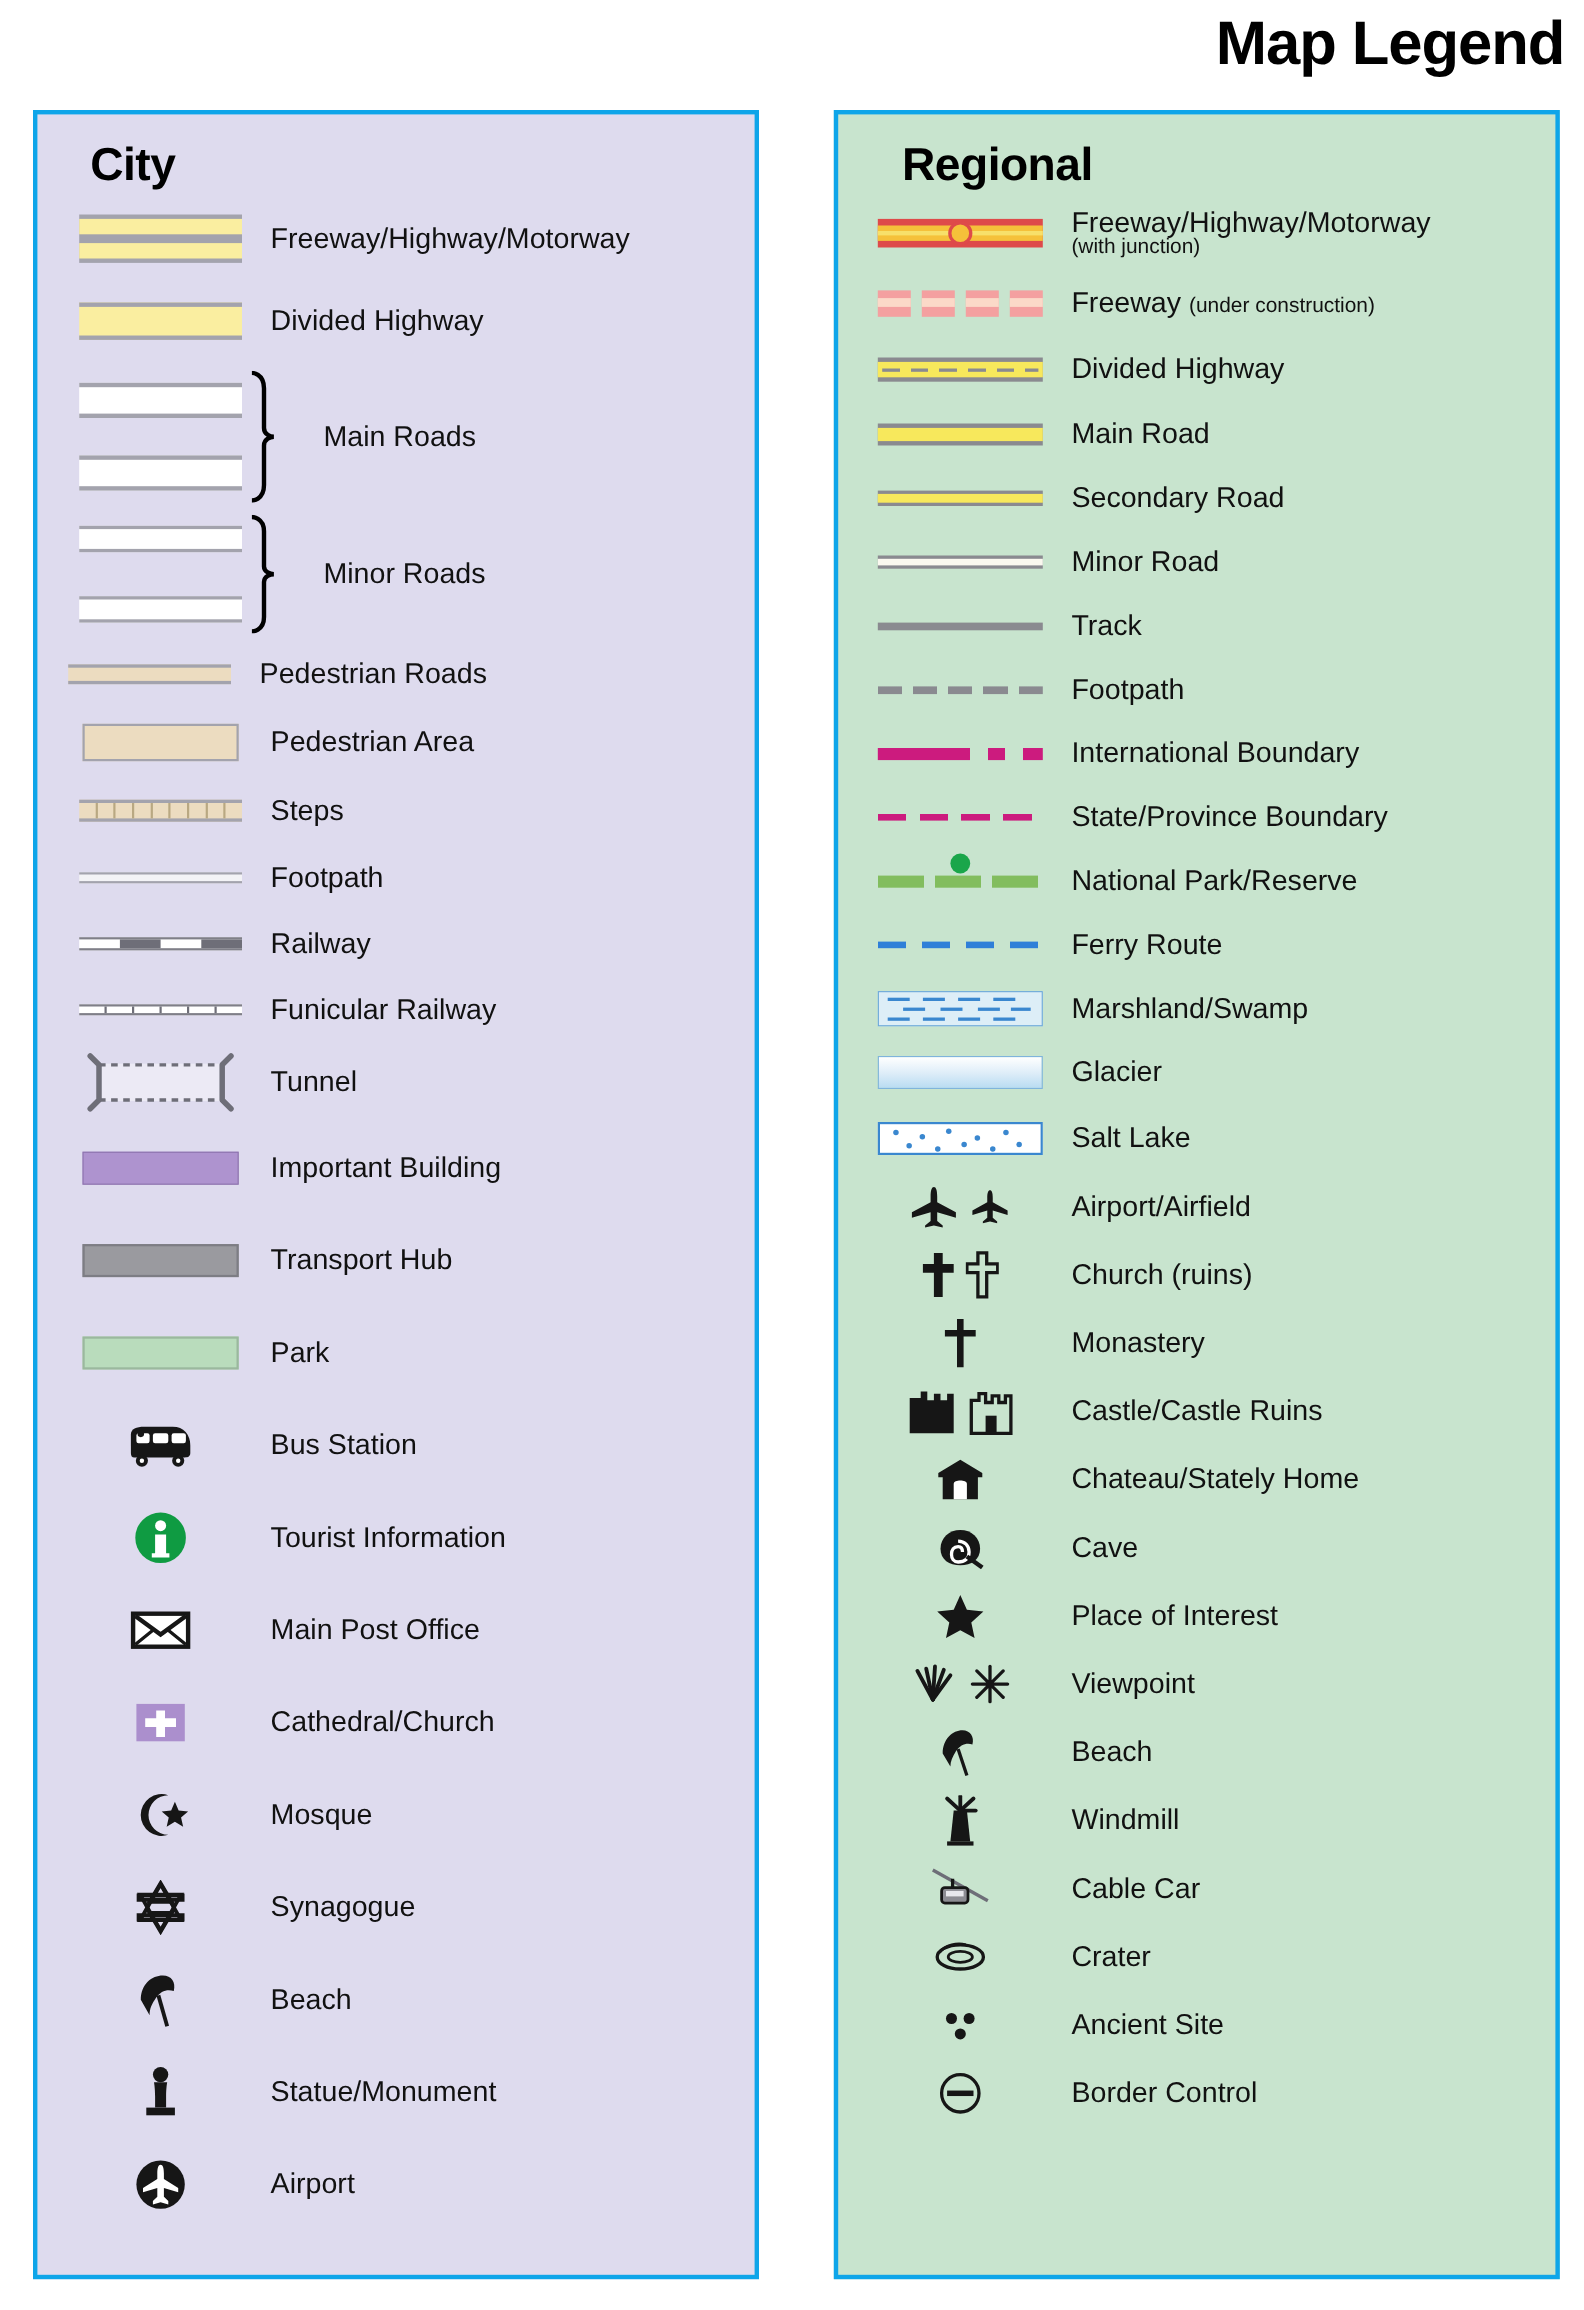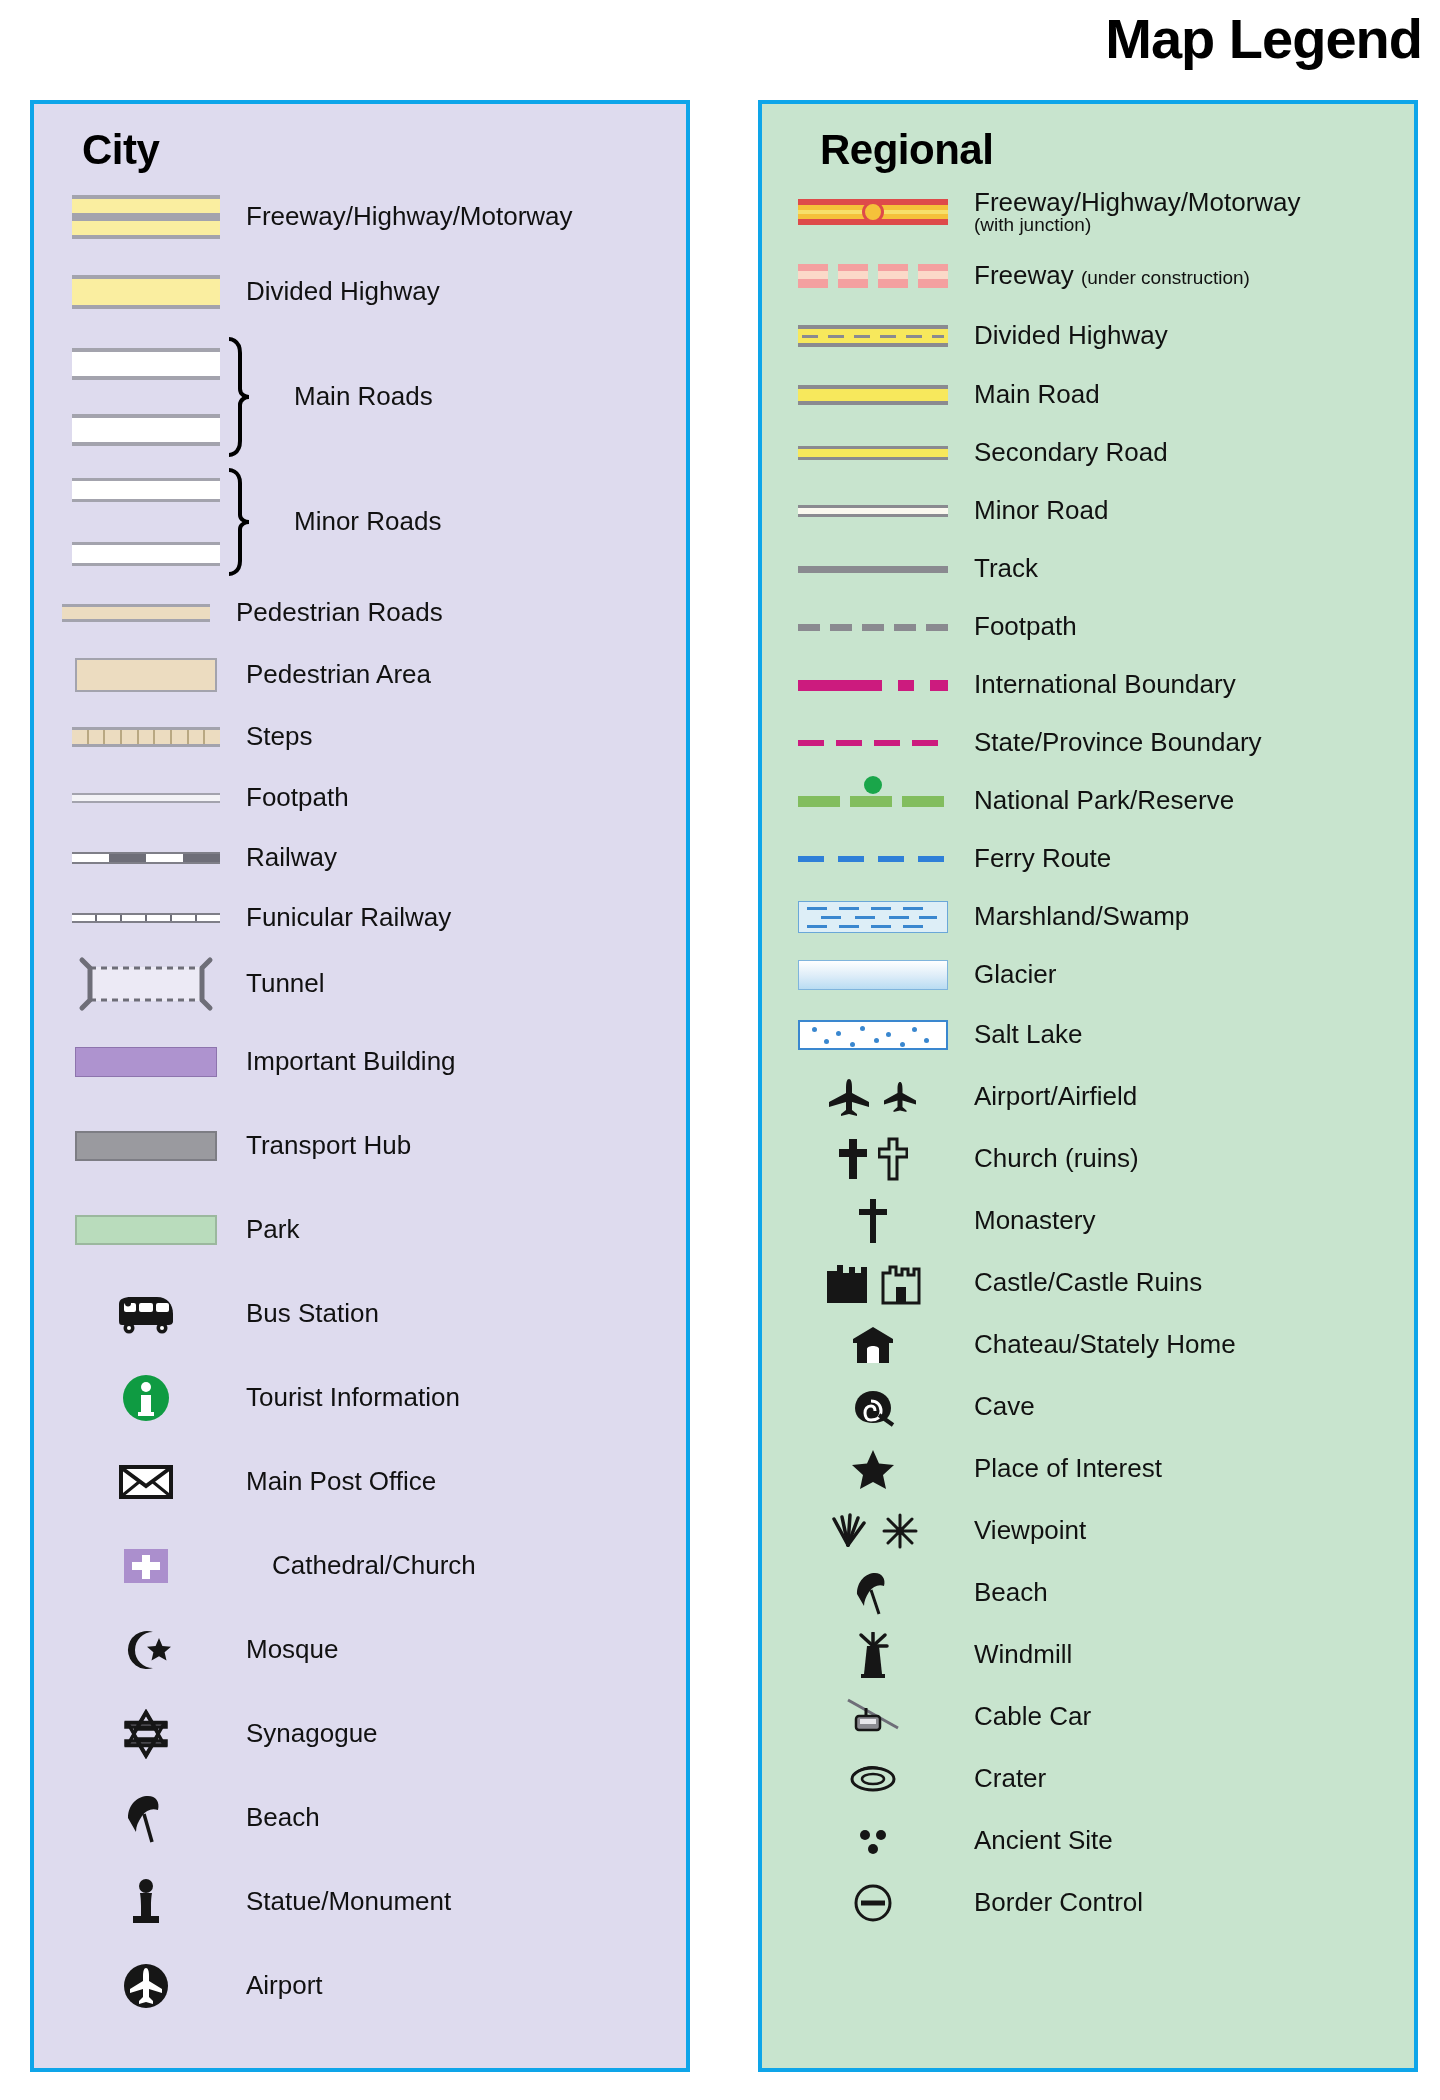--- a/index.html
+++ b/index.html
@@ -384,21 +384,21 @@
           <svg width="58" height="40" viewBox="0 0 58 40">
             <rect x="2" y="3" width="54" height="34" fill="#161616"></rect>
             <rect x="6" y="7" width="46" height="26" fill="#fff"></rect>
             <path d="M6 7 L29 24 L52 7" fill="none" stroke="#161616" stroke-width="4"></path>
             <path d="M6 33 L22 20 M52 33 L36 20" stroke="#161616" stroke-width="3"></path>
           </svg>
         </div>
         <div class="lbl">Main Post Office</div>
       </div>
 
-      <div class="row" style="height:84px;gap:26px;">
+      <div class="row" style="height:84px;">
         <div class="sym">
           <svg width="52" height="42" viewBox="0 0 52 42">
             <rect x="4" y="4" width="44" height="34" fill="#ab8fcd"></rect>
             <path d="M22 10 L30 10 L30 17 L40 17 L40 25 L30 25 L30 34 L22 34 L22 25 L12 25 L12 17 L22 17 Z" fill="#fff"></path>
           </svg>
         </div>
         <div class="lbl">Cathedral/Church</div>
       </div>
 
       <div class="row" style="height:84px;">

